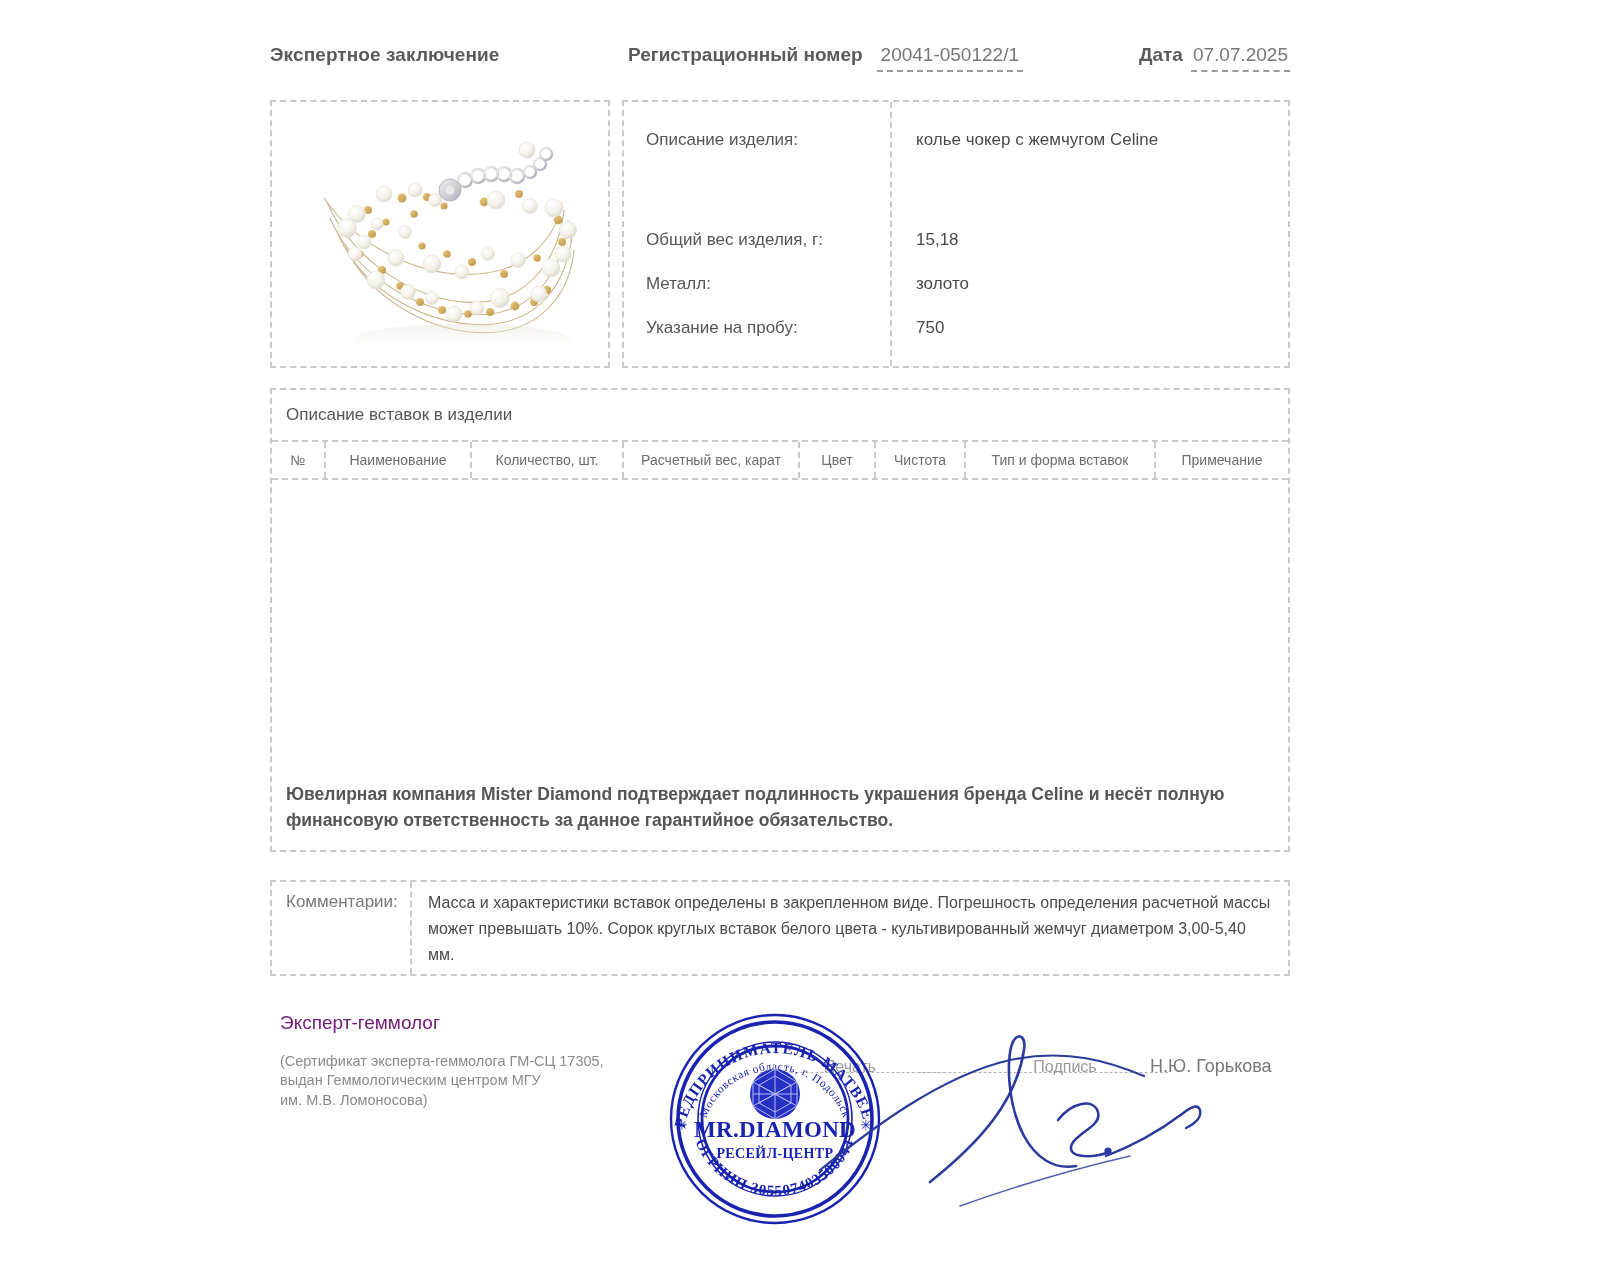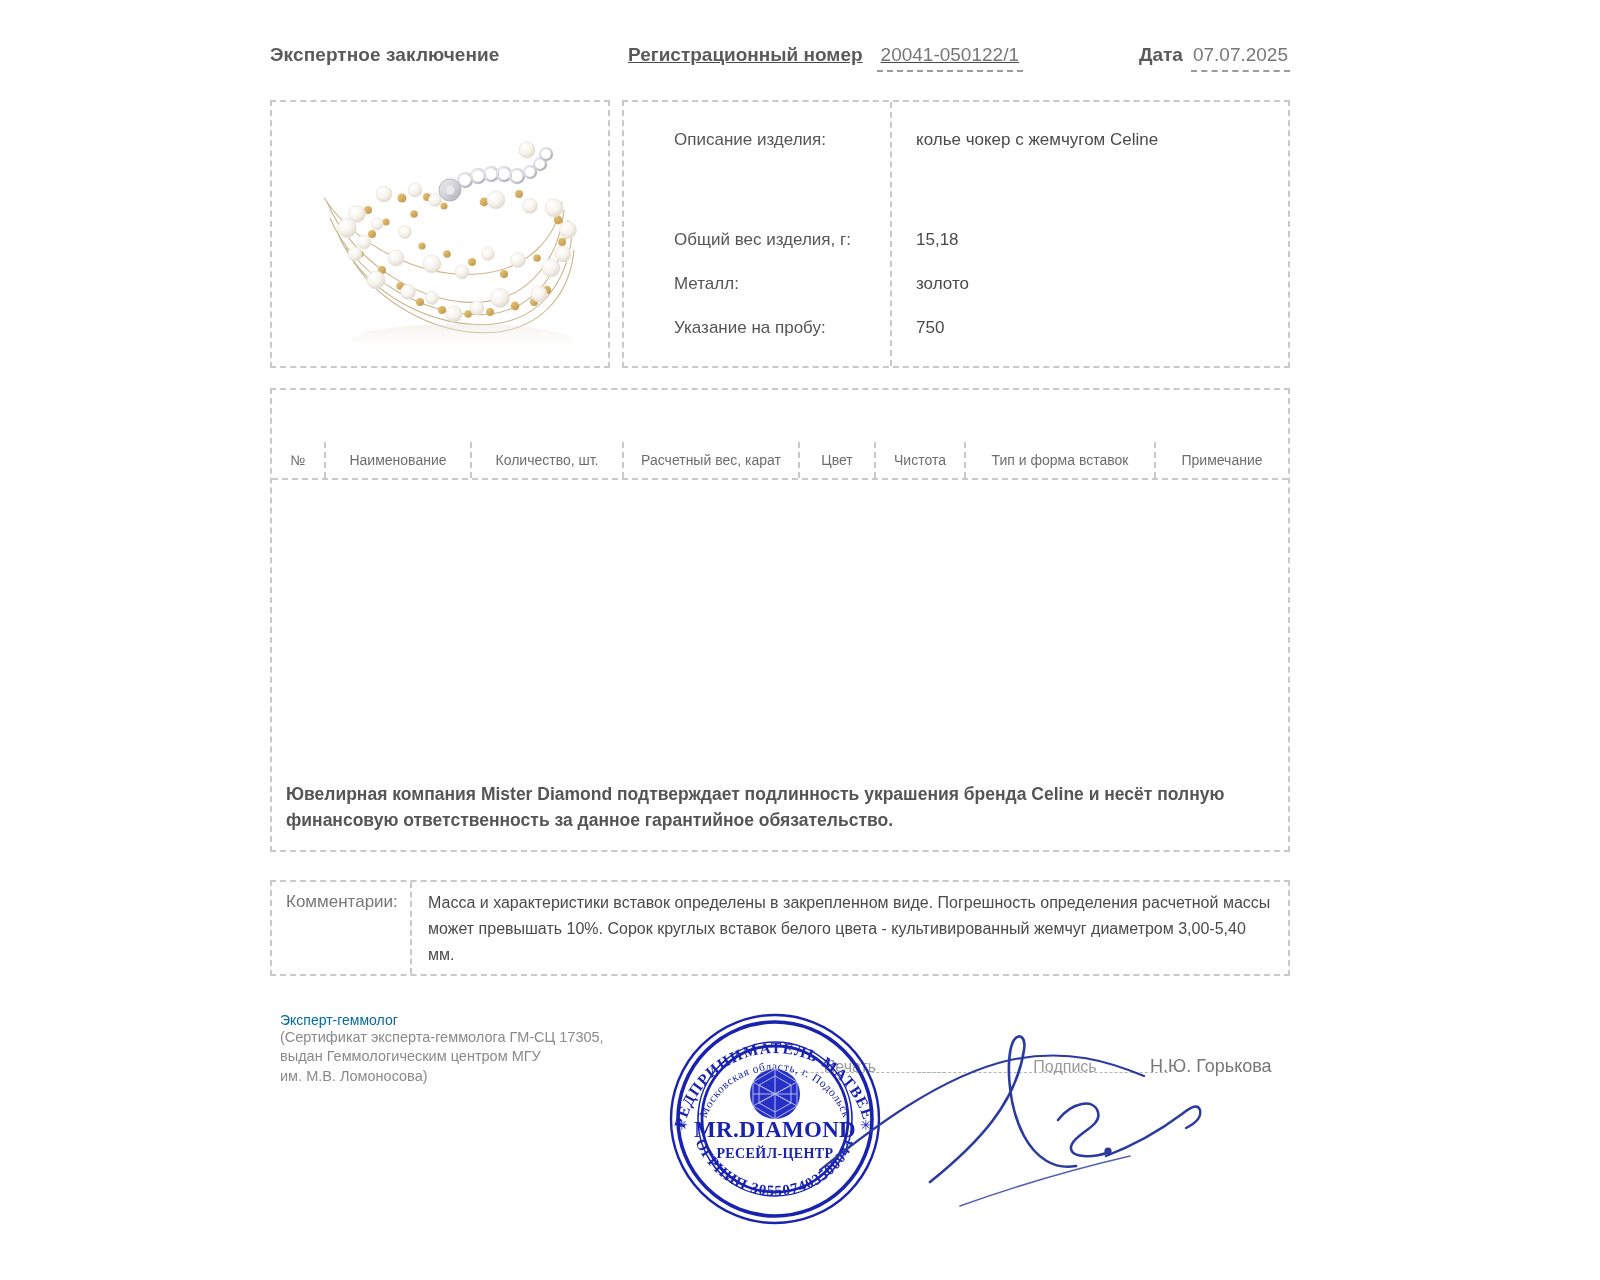--- a/index.html
+++ b/index.html
@@ -37,21 +37,20 @@
     font-weight: bold;
     color: #5a5a5a;
     letter-spacing: .1px;
   }
   .hdr-regblock {
     position: absolute;
     left: 358px;
     top: 4px;
     display: flex;
     align-items: baseline;
-    text-decoration: underline;
   }
   .hdr-reg-label {
     font-size: 19px;
     font-weight: bold;
     color: #5a5a5a;
   }
   .hdr-reg-value {
     font-size: 19px;
     color: #777777;
     margin-left: 14px;
@@ -114,21 +113,20 @@
     height: 100%;
     border-right: 2px dashed #c9c9c9;
     box-sizing: border-box;
   }
   .spec-row-label {
     position: absolute;
     left: 22px;
     font-size: 17px;
     color: #555555;
     white-space: nowrap;
-    margin-left: 28px;
   }
   .spec-row-value {
     position: absolute;
     left: 292px;
     font-size: 17px;
     color: #4a4a4a;
     white-space: nowrap;
   }
   .r1 { top: 28px; }
   .r2 { top: 128px; }
@@ -246,23 +244,23 @@
     width: 1020px;
     height: 230px;
   }
   .expert-block {
     position: absolute;
     left: 10px;
     top: 12px;
     width: 400px;
   }
   .expert-title {
-    font-size: 14px;
-    color: #0369a1;
-    margin-bottom: 0;
+    font-size: 19px;
+    color: #701a75;
+    margin-bottom: 18px;
   }
   .expert-sub {
     font-size: 14.5px;
     color: #8a8a8a;
     line-height: 1.33;
   }
 
   .stamp-label {
     position: absolute;
     left: 485px;
@@ -473,20 +471,21 @@
 
       <div class="spec-row-label r3">Металл:</div>
       <div class="spec-row-value r3">золото</div>
 
       <div class="spec-row-label r4">Указание на пробу:</div>
       <div class="spec-row-value r4">750</div>
     </div>
   </div>
 
   <div class="inserts-box">
+    <div class="inserts-caption">Описание вставок в изделии</div>
 
     <div class="inserts-head">
       <div class="th c-num">№</div>
       <div class="th c-name">Наименование</div>
       <div class="th c-qty">Количество, шт.</div>
       <div class="th c-wt">Расчетный вес, карат</div>
       <div class="th c-color">Цвет</div>
       <div class="th c-clar">Чистота</div>
       <div class="th c-cut">Тип и форма вставок</div>
       <div class="th c-note">Примечание</div>

